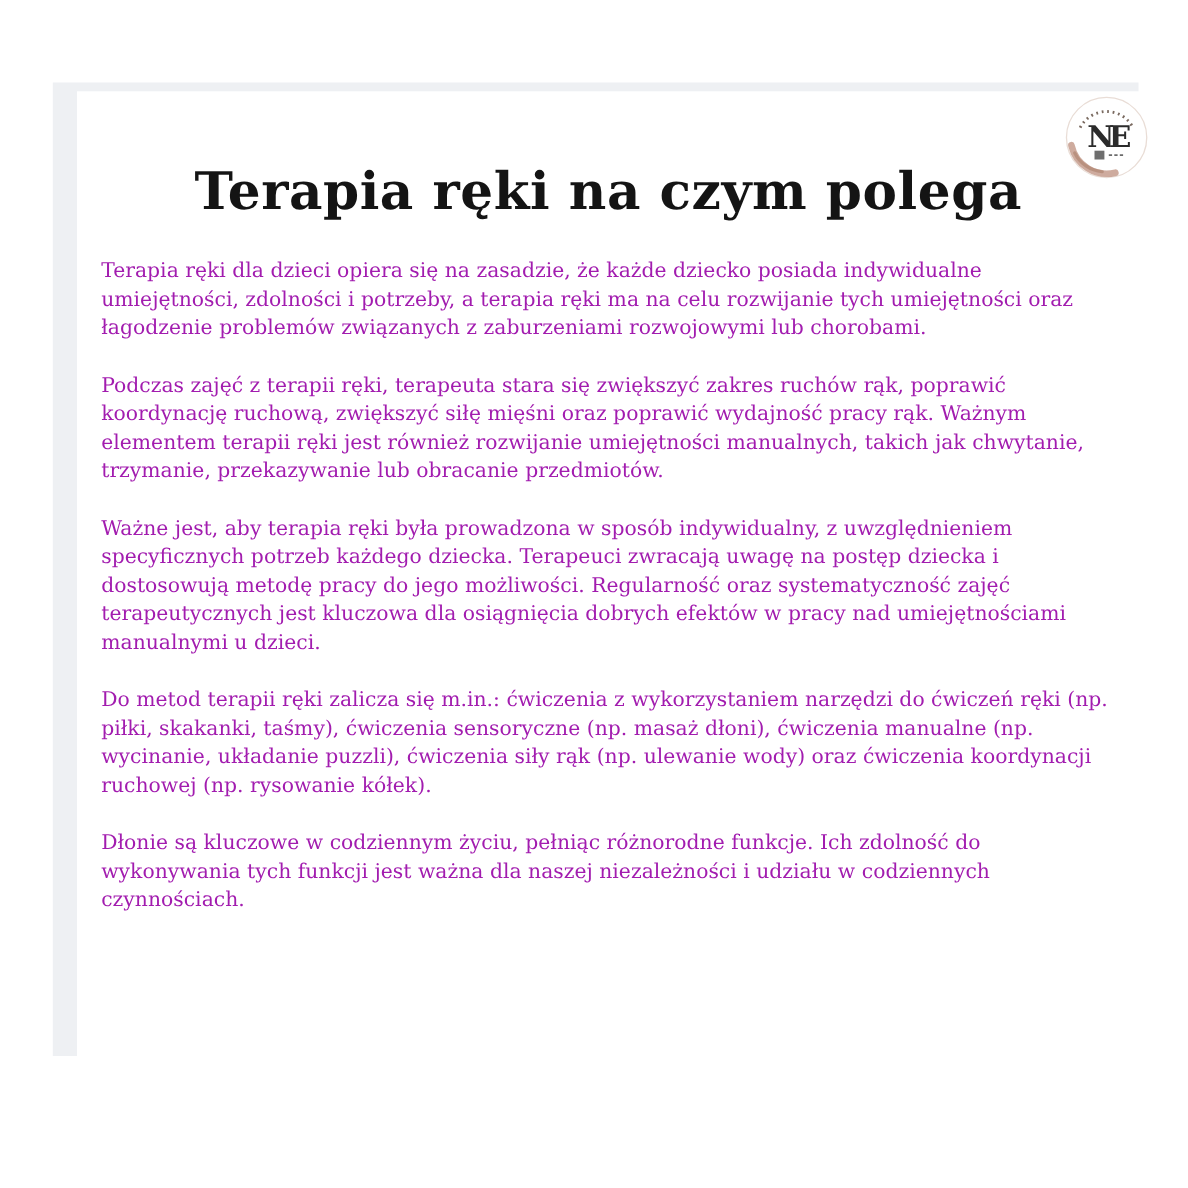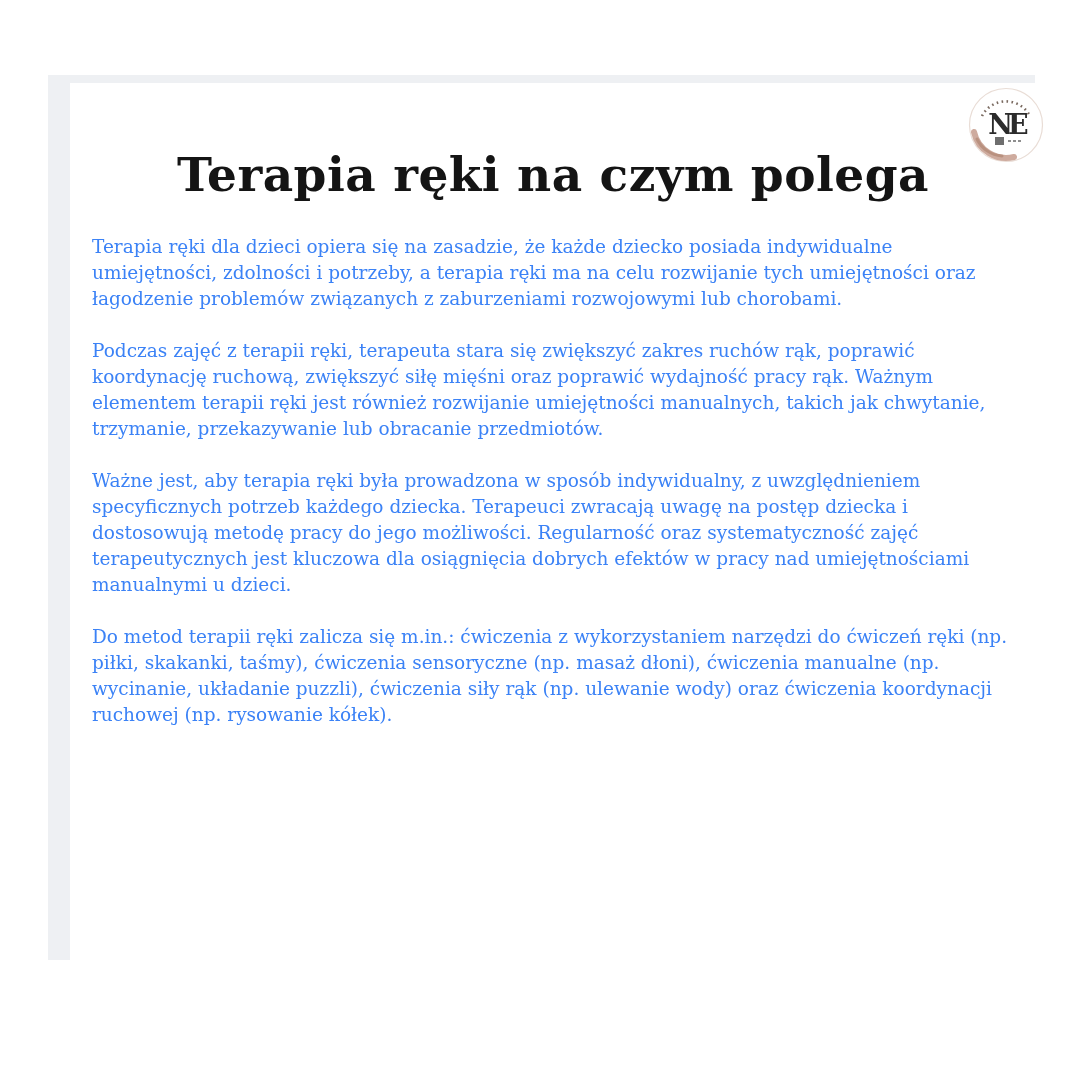--- a/index.html
+++ b/index.html
@@ -45,21 +45,21 @@
     font-weight: bold;
     font-size: 47px;
     line-height: 1.18;
     letter-spacing: 0.5px;
     color: #141414;
   }
   .content p {
     margin: 26px 0 0 0;
     font-size: 18.5px;
     line-height: 26px;
-    color: #3b82f6;
+    color: #a21caf;
     text-align: left;
   }
   .content p.first {
     margin-top: 32px;
   }
   .logo {
     position: absolute;
     top: 4px;
     right: 36px;
     width: 76px;
@@ -95,16 +95,17 @@
         <path d="M 40 54 h 3 m 2 0 h 3 m 2 0 h 3" stroke="#6b6b6b" stroke-width="1.6"></path>
       </svg>
     </div>
 
     <div class="content">
       <h1 class="doc-title">Terapia ręki na czym polega</h1>
       <p class="first">Terapia ręki dla dzieci opiera się na zasadzie, że każde dziecko posiada indywidualne umiejętności, zdolności i potrzeby, a terapia ręki ma na celu rozwijanie tych umiejętności oraz łagodzenie problemów związanych z zaburzeniami rozwojowymi lub chorobami.</p>
       <p>Podczas zajęć z terapii ręki, terapeuta stara się zwiększyć zakres ruchów rąk, poprawić koordynację ruchową, zwiększyć siłę mięśni oraz poprawić wydajność pracy rąk. Ważnym elementem terapii ręki jest również rozwijanie umiejętności manualnych, takich jak chwytanie, trzymanie, przekazywanie lub obracanie przedmiotów.</p>
       <p>Ważne jest, aby terapia ręki była prowadzona w sposób indywidualny, z uwzględnieniem specyficznych potrzeb każdego dziecka. Terapeuci zwracają uwagę na postęp dziecka i dostosowują metodę pracy do jego możliwości. Regularność oraz systematyczność zajęć terapeutycznych jest kluczowa dla osiągnięcia dobrych efektów w pracy nad umiejętnościami manualnymi u dzieci.</p>
       <p>Do metod terapii ręki zalicza się m.in.: ćwiczenia z wykorzystaniem narzędzi do ćwiczeń ręki (np. piłki, skakanki, taśmy), ćwiczenia sensoryczne (np. masaż dłoni), ćwiczenia manualne (np. wycinanie, układanie puzzli), ćwiczenia siły rąk (np. ulewanie wody) oraz ćwiczenia koordynacji ruchowej (np. rysowanie kółek).</p>
+      <p>Dłonie są kluczowe w codziennym życiu, pełniąc różnorodne funkcje. Ich zdolność do wykonywania tych funkcji jest ważna dla naszej niezależności i udziału w codziennych czynnościach.</p>
     </div>
 
   </div>
 </div>
 
 </body></html>

